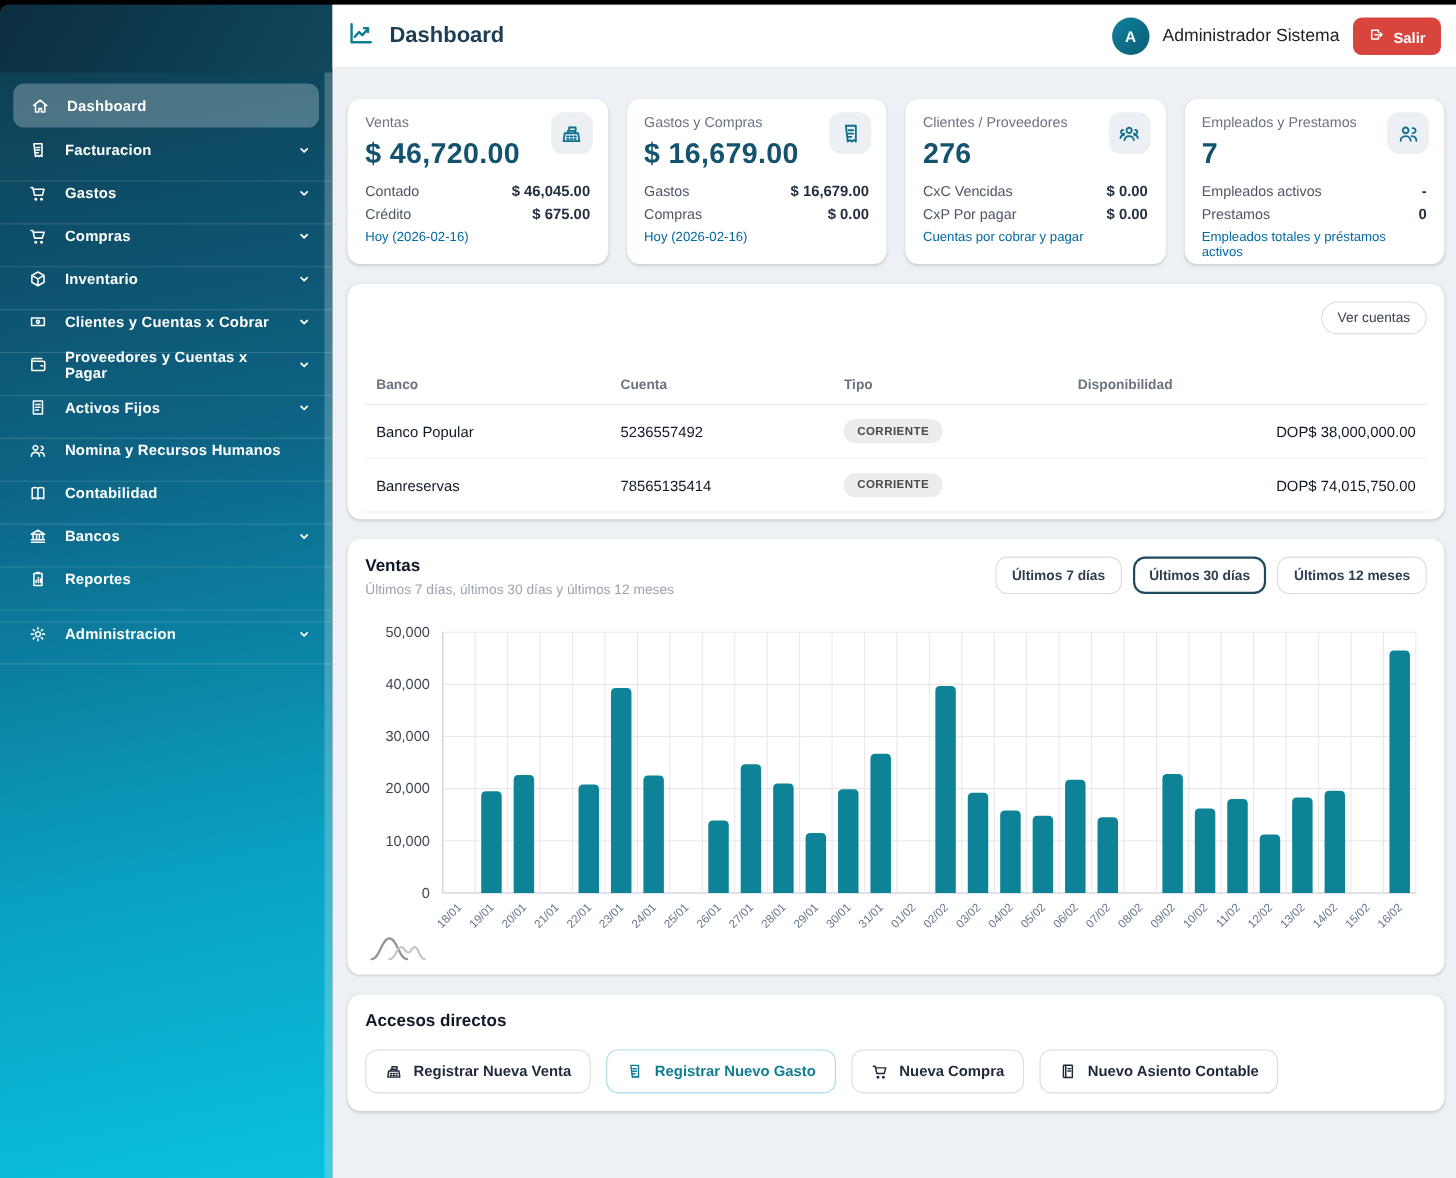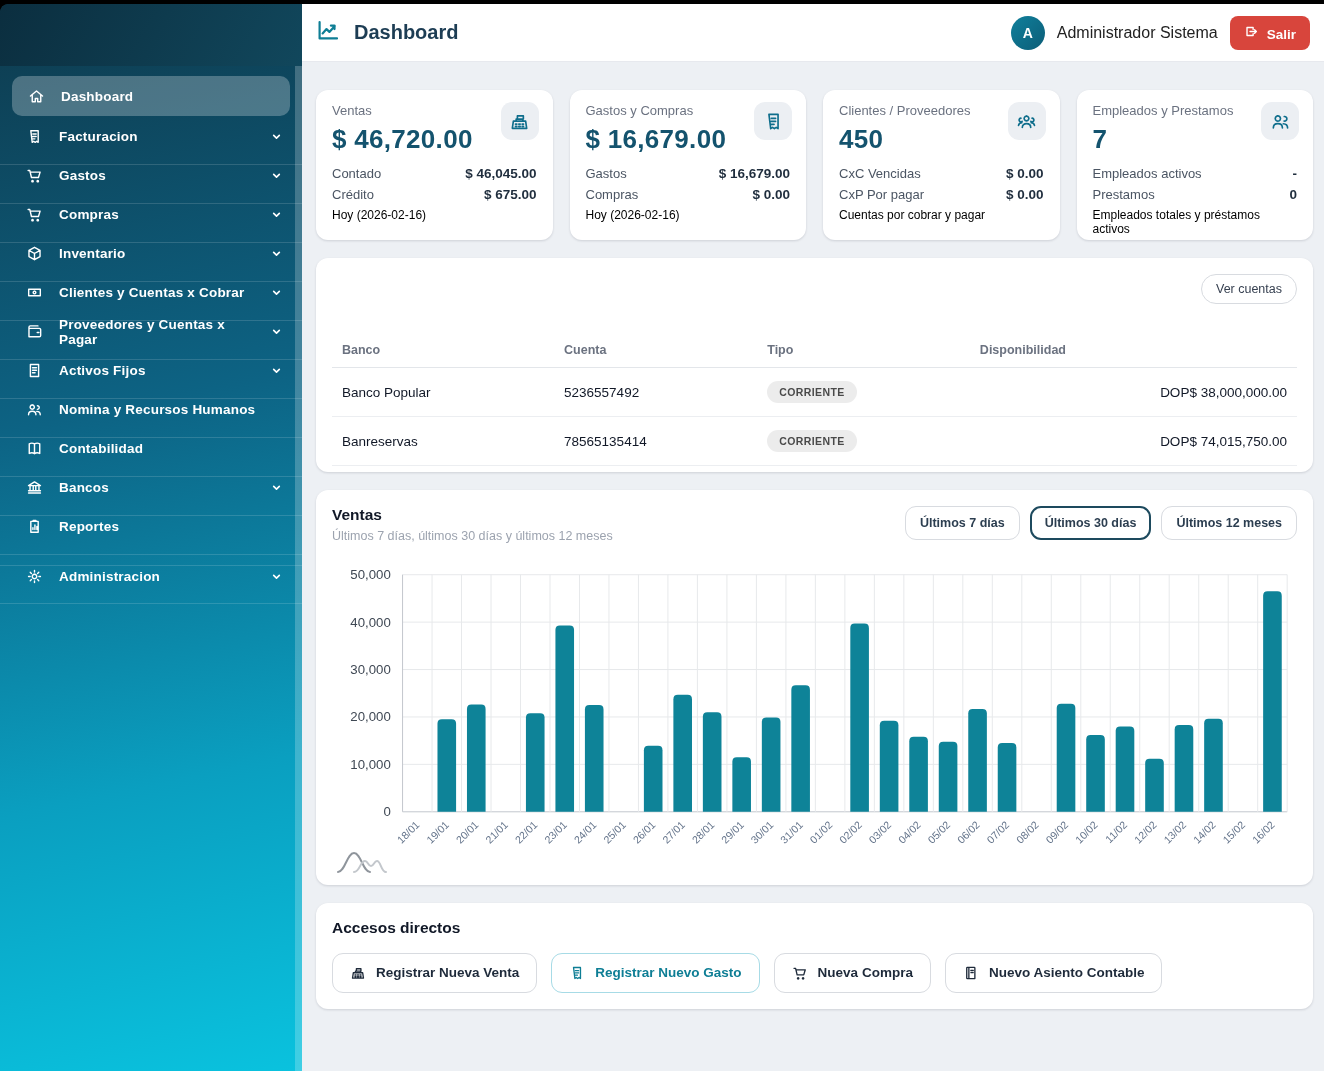--- a/index.html
+++ b/index.html
@@ -35,21 +35,21 @@
 
   
   .stat-grid { display:grid; grid-template-columns:repeat(4,1fr); gap:17px; }
   .stat-card { padding:13px 16px 12px 16px; height:150px; position:relative; }
   .stat-title { font-size:13px; color:#6b7280; }
   .stat-iconbox { position:absolute; top:12px; right:14px; width:38px; height:38px; border-radius:11px; background:#eceff3; display:flex; align-items:center; justify-content:center; }
   .stat-value { font-size:26px; font-weight:bold; color:#14536e; margin-top:6px; letter-spacing:.3px; }
   .stat-rows { margin-top:8px; }
   .stat-row { display:flex; justify-content:space-between; font-size:13px; color:#4b5563; line-height:21px; }
   .stat-row b { color:#1f2d3d; font-size:13.5px; }
-  .stat-footer { margin-top:3px; font-size:12px; color:#000000; }
+  .stat-footer { margin-top:3px; font-size:12px; color:#0369a1; }
 
   
   .bank-card { padding:16px 16px 6px 16px; }
   .sec-head { display:flex; align-items:flex-start; }
   .sec-title { font-size:15.5px; font-weight:bold; color:#111827; }
   .sec-sub { font-size:12.5px; color:#9ca3af; margin-top:5px; }
   .btn-pill { margin-left:auto; background:#fff; border:1px solid #d8dbe0; border-radius:999px; padding:7px 14px; font-size:12.5px; color:#374151; cursor:pointer; }
   .bank-table { margin-top:26px; }
   .bt-row { display:grid; grid-template-columns:23.5% 21.5% 22.5% 32.5%; align-items:center; padding:13px 10px; border-bottom:1px solid #eceef1; font-size:13.5px; color:#111827; }
   .bt-head { color:#6b7280; font-size:12.5px; font-weight:bold; border-bottom:1px solid #e3e6ea; padding-bottom:10px; }
@@ -253,21 +253,21 @@
               </div>
               <div class="stat-footer">Hoy (2026-02-16)</div>
             </div>
             <div class="card stat-card">
               <div class="stat-title">Clientes / Proveedores</div>
               <div class="stat-iconbox">
                 <svg width="21" height="21" viewBox="0 0 24 24" fill="none" stroke="#0f6e8c" stroke-width="1.9" stroke-linecap="round" stroke-linejoin="round">
                   <path d="M12 5.9a2.7 2.7 0 1 0 .01 0M7.2 18.8c0-2.6 2.1-4.3 4.8-4.3s4.8 1.7 4.8 4.3M5.6 8.2a2.1 2.1 0 1 0 1.4 3.7M18.4 8.2a2.1 2.1 0 1 1-1.4 3.7M2.9 16.5c.4-1.9 1.9-3.1 3.8-3.2M21.1 16.5c-.4-1.9-1.9-3.1-3.8-3.2"></path>
                 </svg>
               </div>
-              <div class="stat-value">450</div>
+              <div class="stat-value">276</div>
               <div class="stat-rows">
                 <div class="stat-row">
                   <span>CxC Vencidas</span>
                   <b>$ 0.00</b>
                 </div>
                 <div class="stat-row">
                   <span>CxP Por pagar</span>
                   <b>$ 0.00</b>
                 </div>
               </div>

